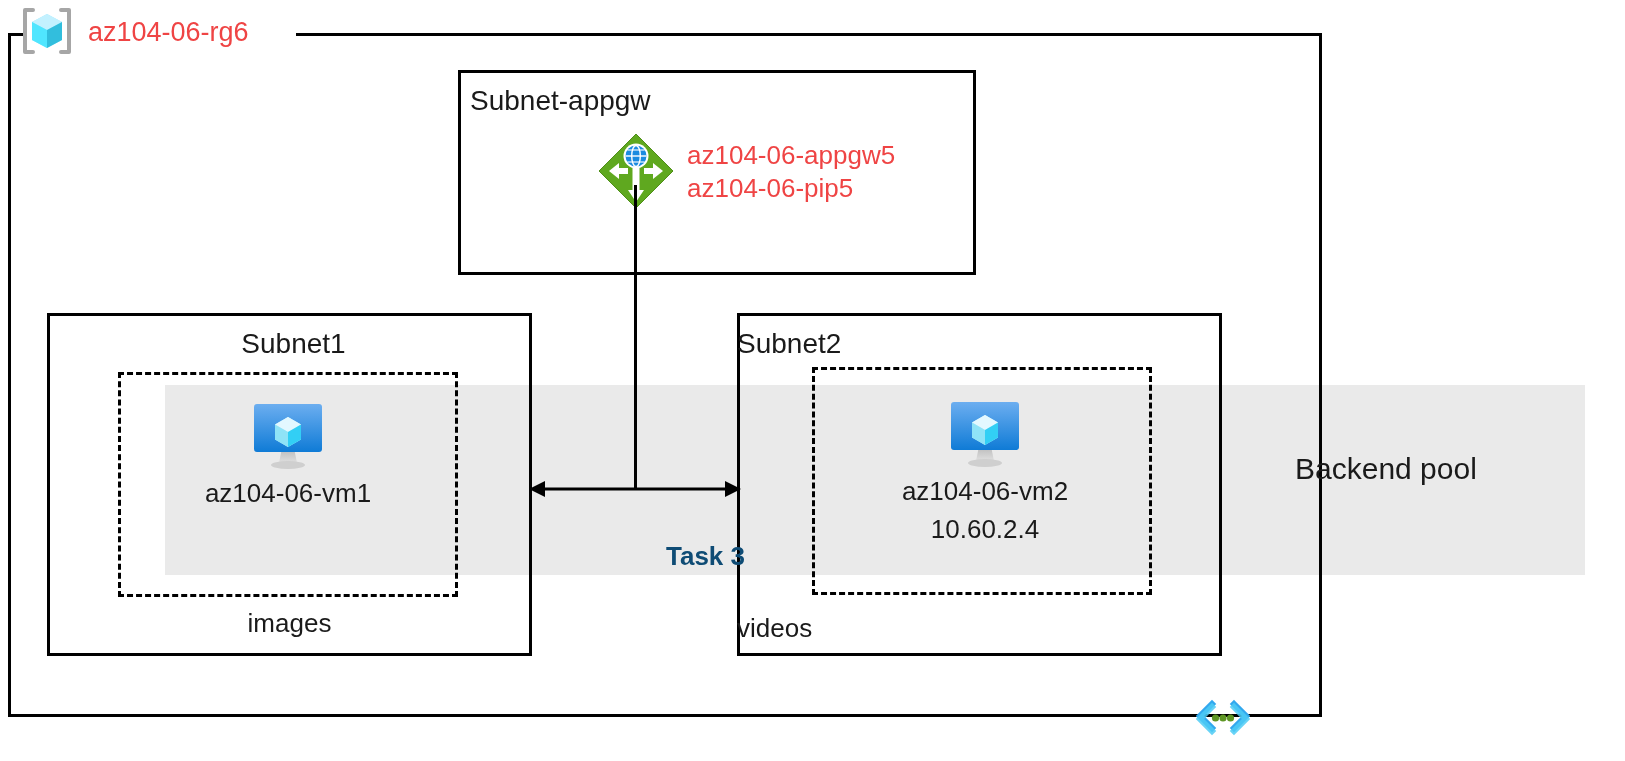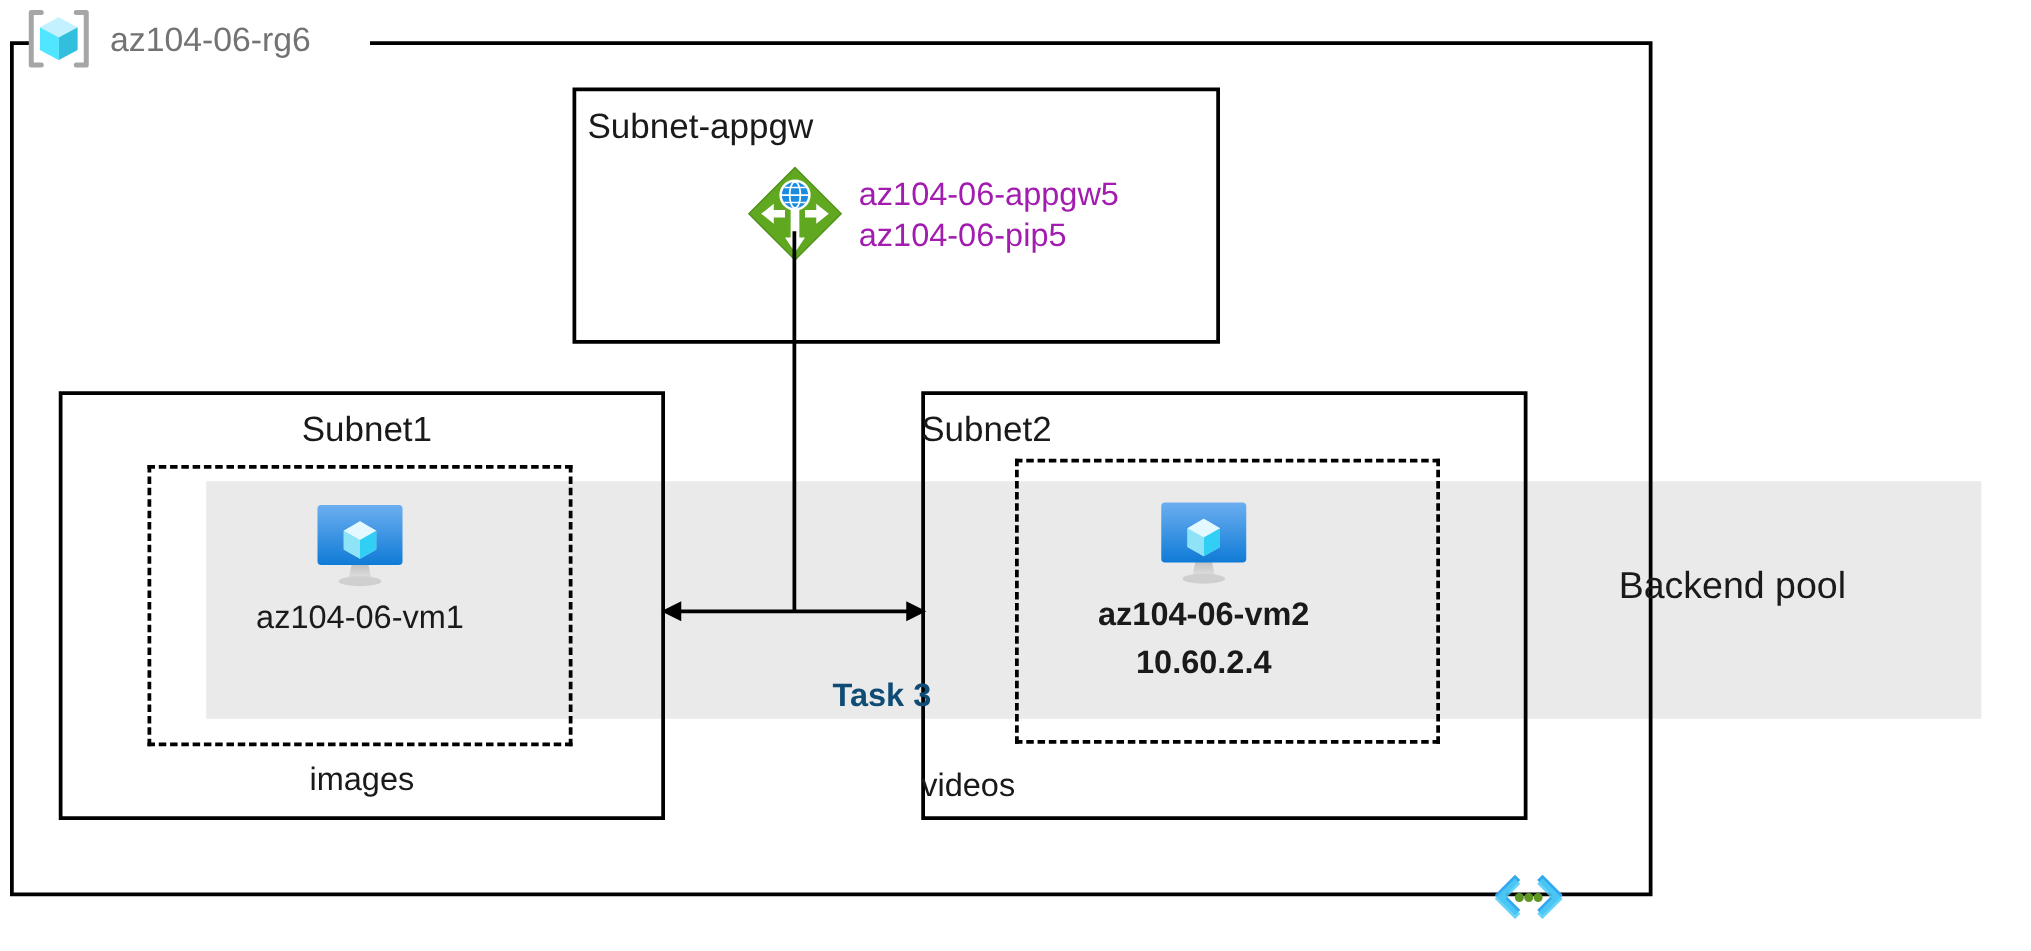--- a/index.html
+++ b/index.html
@@ -58,21 +58,21 @@
     width: 270px;
     height: 26px;
     background: #ffffff;
     z-index: 3;
   }
   .rg-title {
     position: absolute;
     left: 88px;
     top: 17px;
     font-size: 27px;
-    color: #737373;
+    color: #ef4444;
     white-space: nowrap;
     z-index: 5;
   }
   .rg-icon {
     position: absolute;
     left: 22px;
     top: 7px;
     width: 50px;
     height: 48px;
     z-index: 5;
@@ -112,21 +112,21 @@
   .dashed-one { left: 118px; top: 372px; width: 340px; height: 225px; }
   .dashed-two { left: 812px; top: 367px; width: 340px; height: 228px; }
 
   
   .vm-group {
     position: absolute;
     z-index: 5;
     text-align: center;
   }
   .vm-one { left: 168px; top: 400px; width: 240px; }
-  .vm-two { left: 843px; top: 398px; width: 240px; font-weight: bold; }
+  .vm-two { left: 865px; top: 398px; width: 240px; }
 
   .vm-icon {
     width: 78px;
     height: 72px;
     display: block;
     margin: 0 auto;
   }
   .vm-text {
     font-size: 26px;
     color: #1a1a1a;
@@ -157,21 +157,21 @@
   }
   .appgw-icon {
     width: 78px;
     height: 78px;
     flex: 0 0 auto;
   }
   .appgw-labels {
     margin-left: 12px;
     margin-top: 7px;
     font-size: 26px;
-    color: #a21caf;
+    color: #ef4444;
     line-height: 1.28;
     white-space: nowrap;
   }
 
   
   .vline {
     position: absolute;
     left: 634px;
     top: 185px;
     width: 3px;

